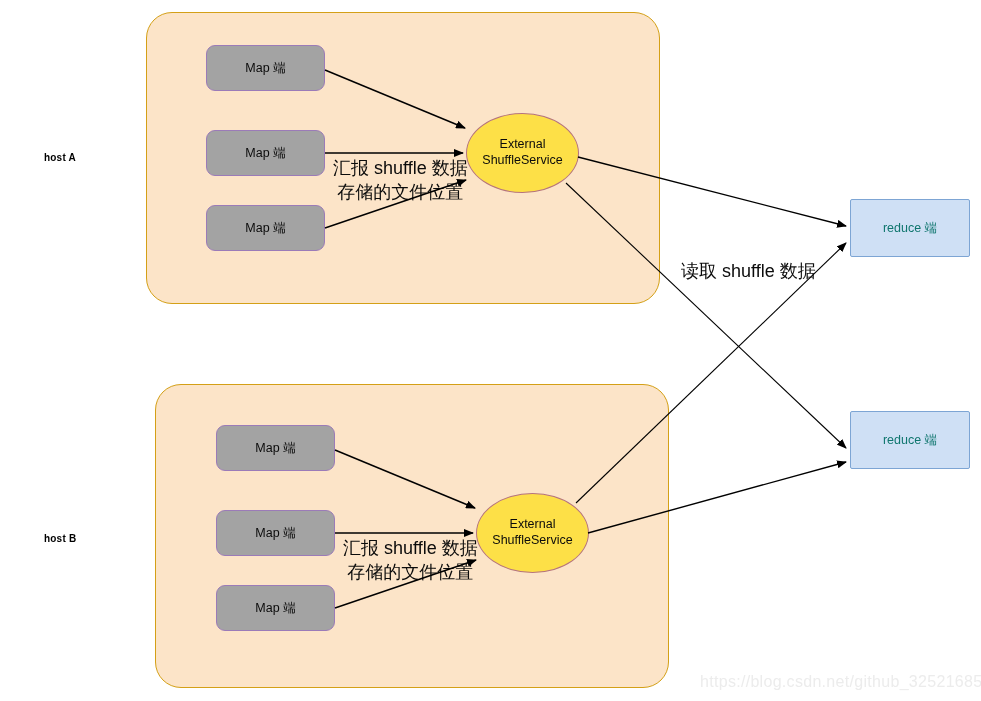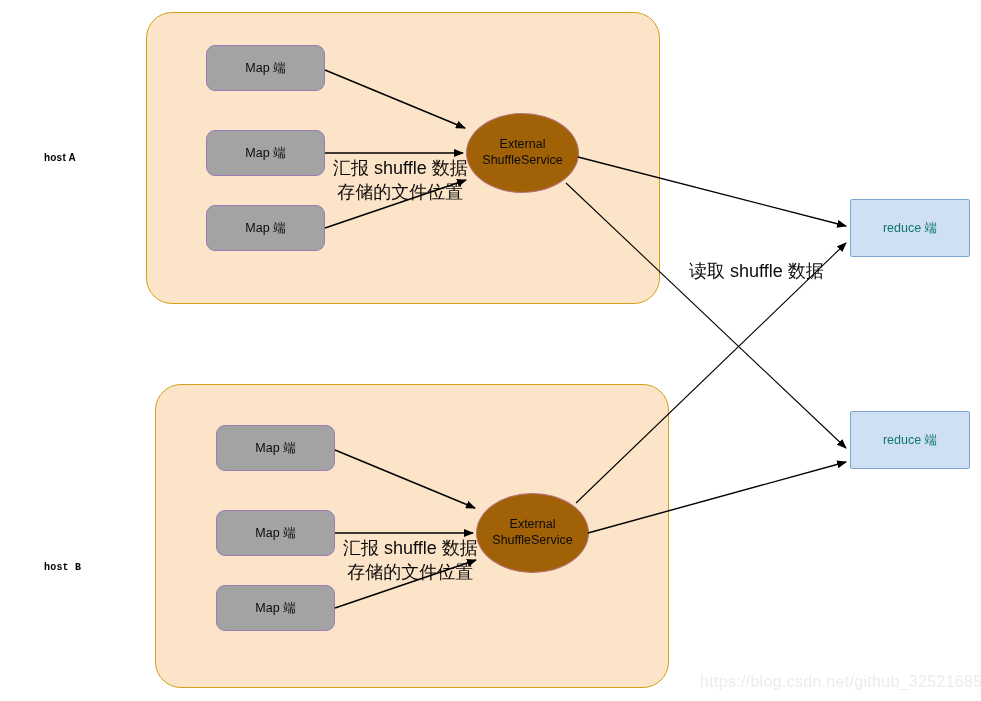--- a/index.html
+++ b/index.html
@@ -41,21 +41,21 @@
     box-sizing: border-box;
     display: flex;
     align-items: center;
     justify-content: center;
     font-size: 12.5px;
     color: #0b0b0b;
     white-space: nowrap;
   }
   .ess-ellipse {
     position: absolute;
-    background: #a16207;
+    background: #fde047;
     border: 1.4px solid #b5737f;
     border-radius: 50%;
     box-sizing: border-box;
     display: flex;
     flex-direction: column;
     align-items: center;
     justify-content: center;
     font-size: 12.5px;
     line-height: 1.25;
     color: #0b0b0b;
@@ -114,42 +114,42 @@
   <div class="ess-ellipse" style="left:466px; top:113px; width:113px; height:80px;">
     <span>External</span>
     <span>ShuffleService</span>
   </div>
 
   <div class="edge-label" style="left:333px; top:157px;">
     <div>汇报 shuffle 数据</div>
     <div>存储的文件位置</div>
   </div>
 
-  <div class="host-label" style="left:44px; top:562px;font-family:Liberation Mono, monospace;">host B</div>
+  <div class="host-label" style="left:44px; top:533px;">host B</div>
 
   <div class="host-box" style="left:155px; top:384px; width:514px; height:304px;"></div>
 
   <div class="map-box" style="left:216px; top:425px; width:119px; height:46px;">Map 端</div>
   <div class="map-box" style="left:216px; top:510px; width:119px; height:46px;">Map 端</div>
   <div class="map-box" style="left:216px; top:585px; width:119px; height:46px;">Map 端</div>
 
   <div class="ess-ellipse" style="left:476px; top:493px; width:113px; height:80px;">
     <span>External</span>
     <span>ShuffleService</span>
   </div>
 
   <div class="edge-label" style="left:343px; top:537px;">
     <div>汇报 shuffle 数据</div>
     <div>存储的文件位置</div>
   </div>
 
   <div class="reduce-box" style="left:850px; top:199px; width:120px; height:58px;">reduce 端</div>
   <div class="reduce-box" style="left:850px; top:411px; width:120px; height:58px;">reduce 端</div>
 
-  <div class="edge-label" style="left:681px; top:260px;margin-left:8px;">读取 shuffle 数据</div>
+  <div class="edge-label" style="left:681px; top:260px;">读取 shuffle 数据</div>
 
   <svg class="edges" viewBox="0 0 981 701">
     <defs>
       <marker id="arrowhead" markerWidth="10" markerHeight="8" refX="9" refY="4" orient="auto" markerUnits="userSpaceOnUse">
         <path d="M0,0 L10,4 L0,8 z" fill="#000000"></path>
       </marker>
     </defs>
 
     <line x1="325" y1="70" x2="465" y2="128" stroke="#000000" stroke-width="1.5" marker-end="url(#arrowhead)"></line>
     <line x1="325" y1="153" x2="463" y2="153" stroke="#000000" stroke-width="1.5" marker-end="url(#arrowhead)"></line>

